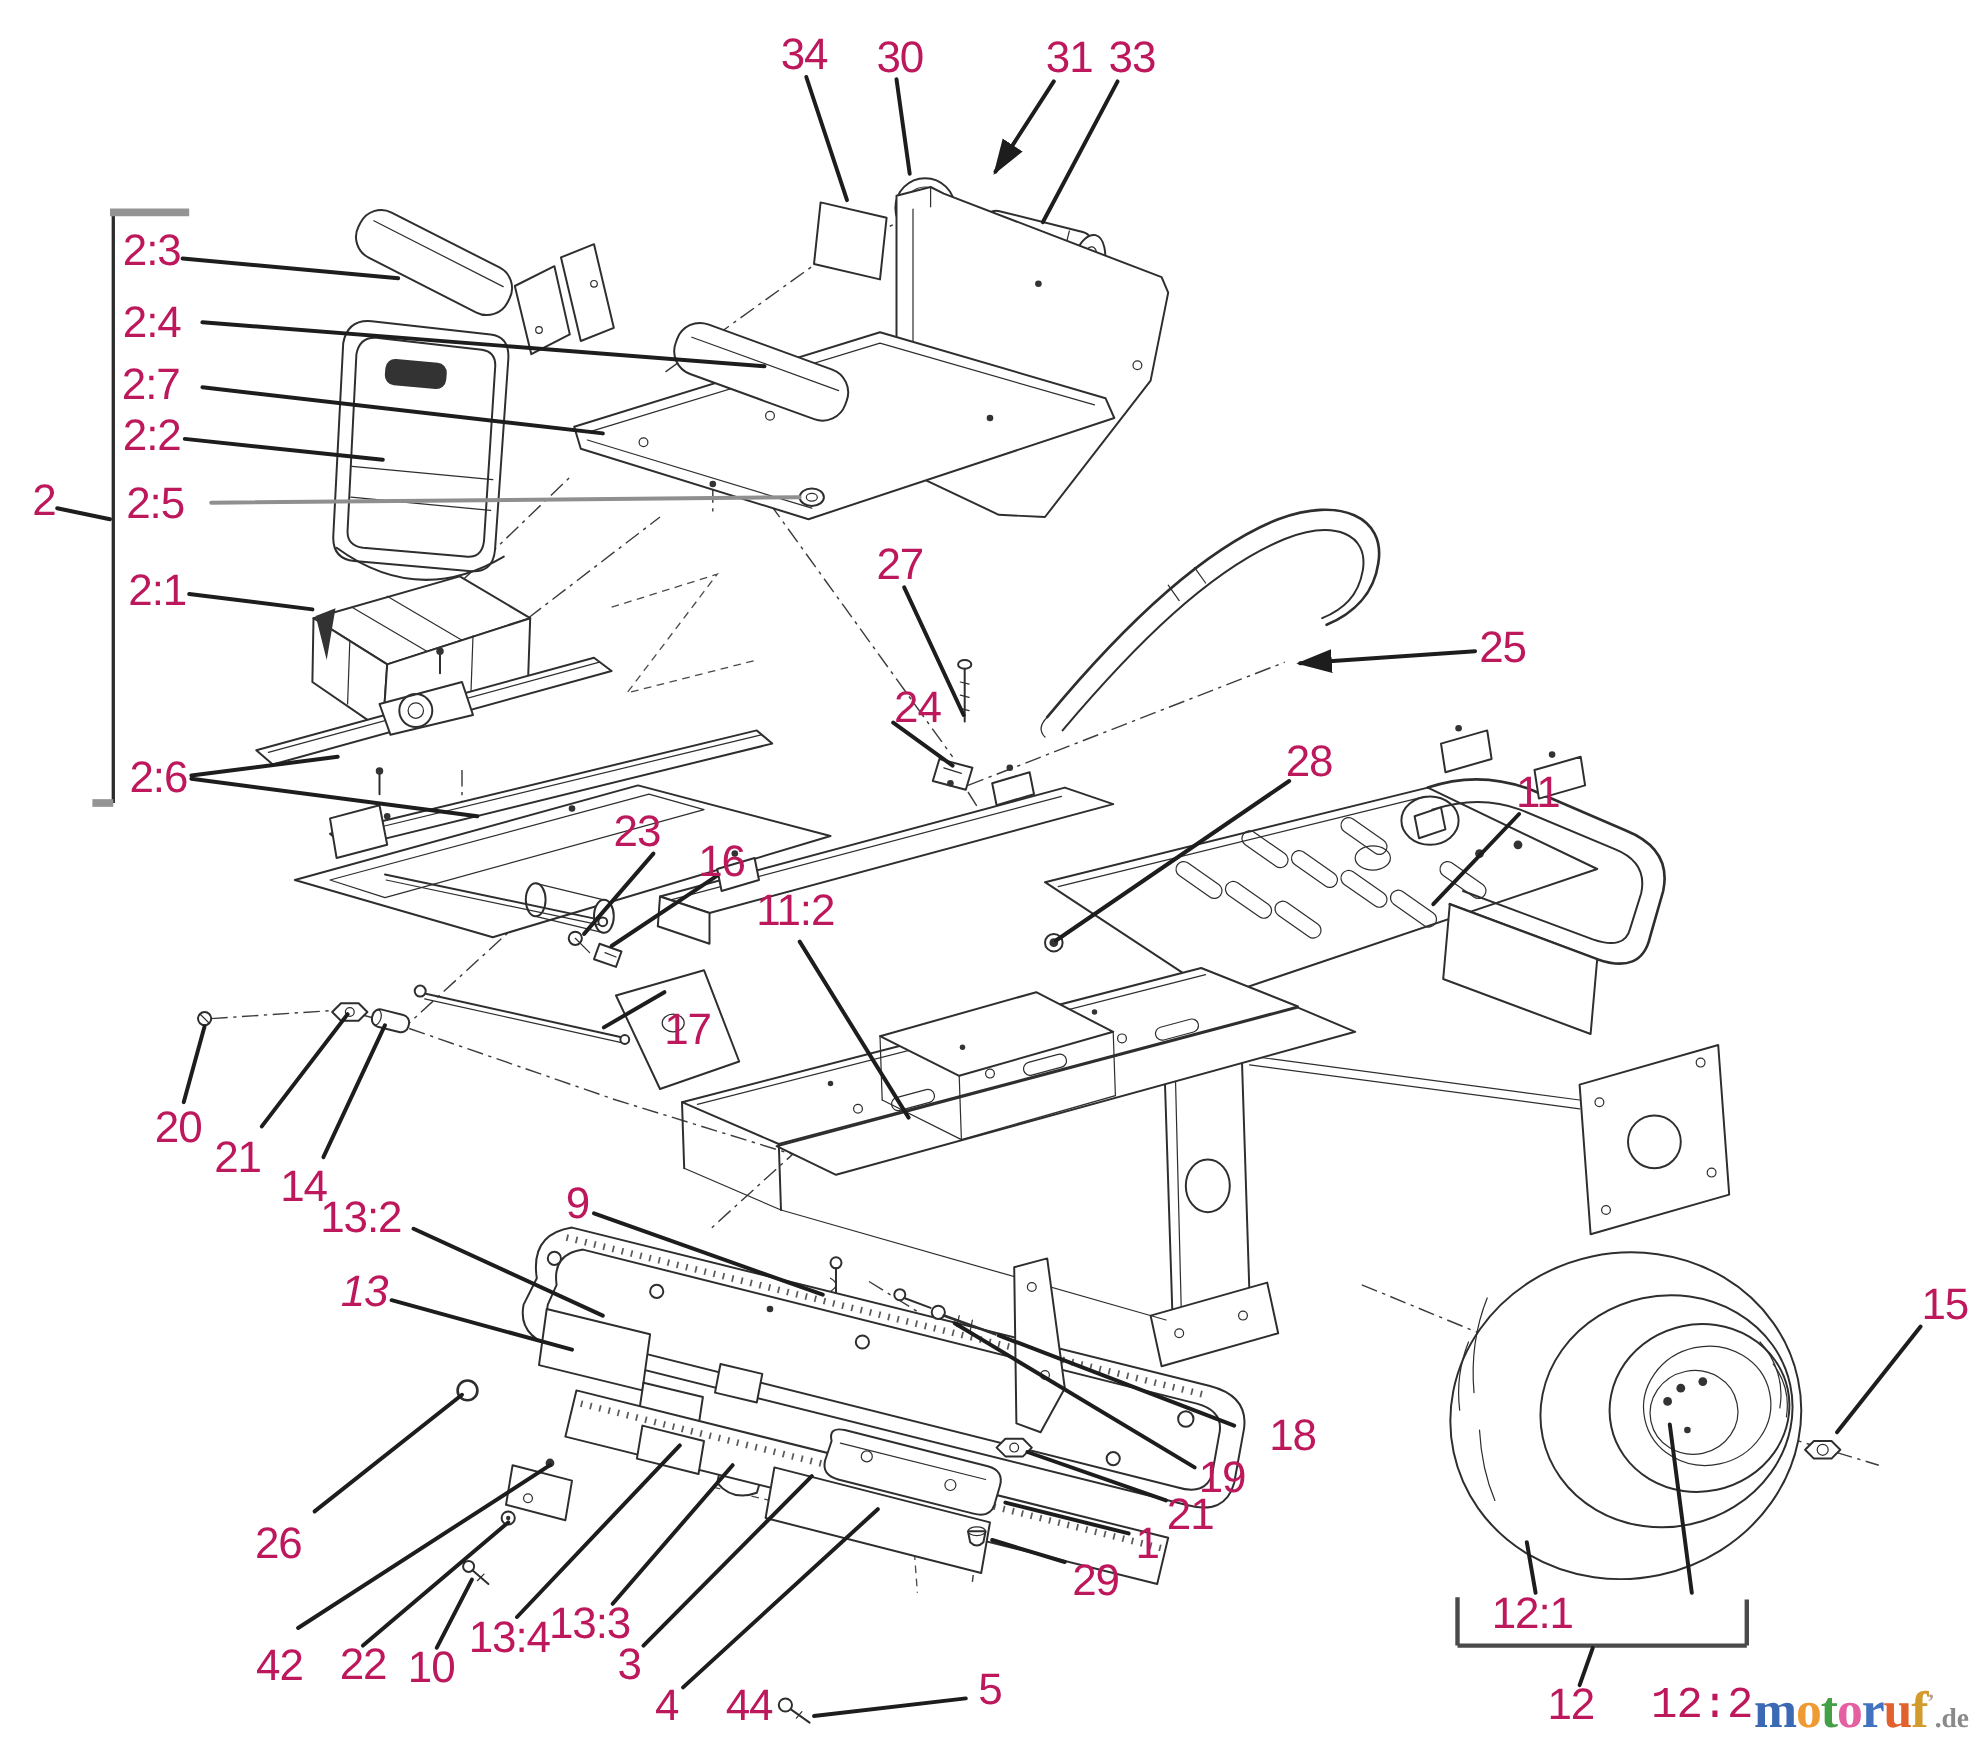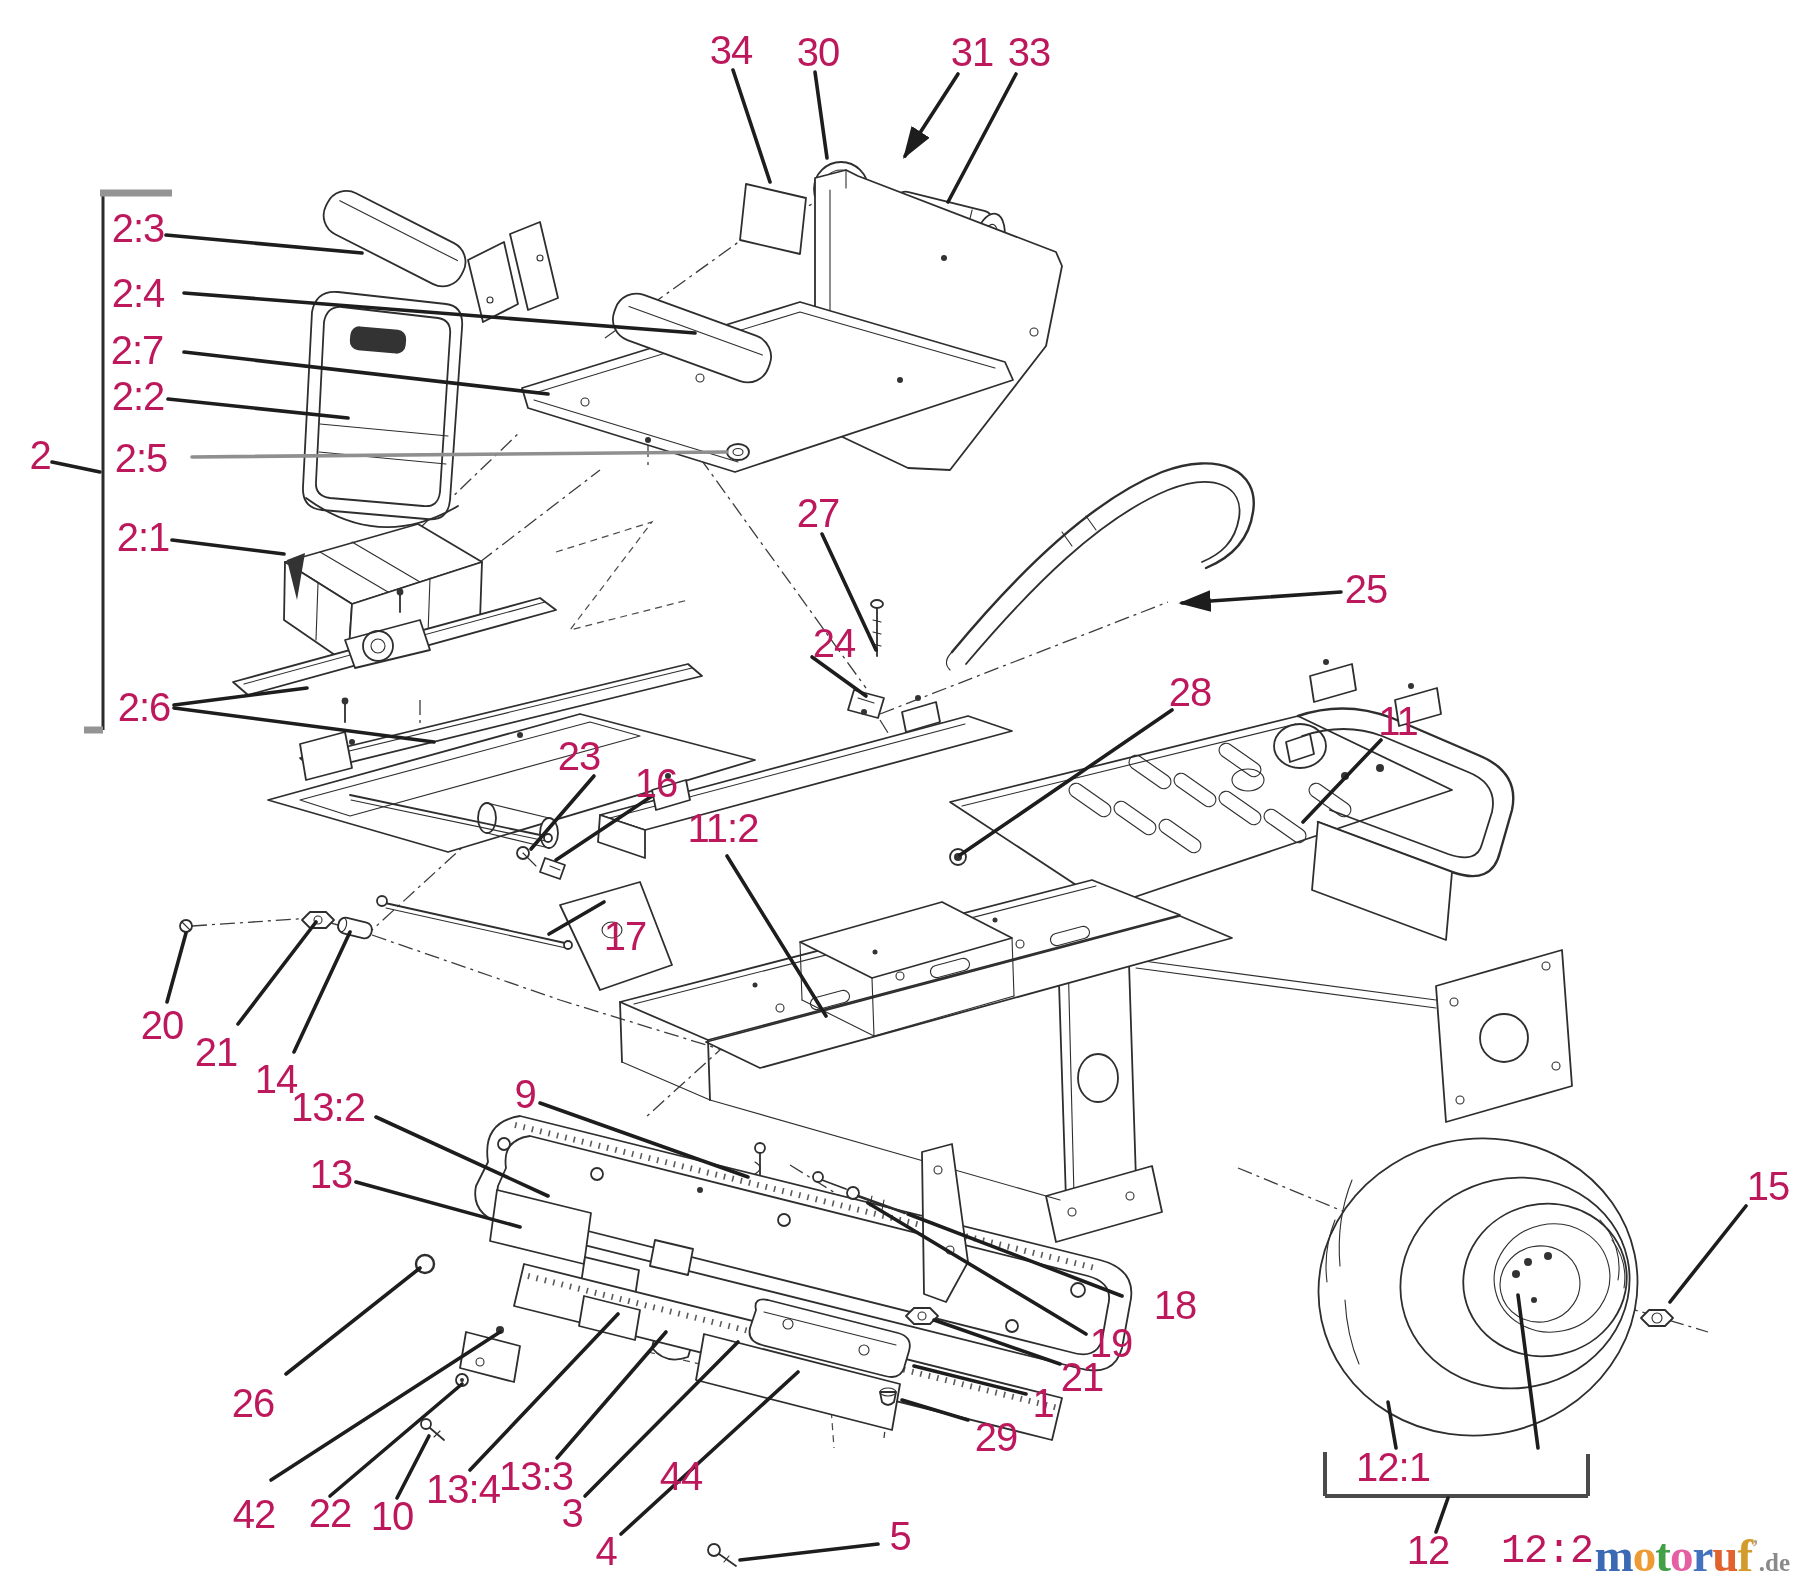--- a/index.html
+++ b/index.html
@@ -460,30 +460,30 @@
       <div class="callout" style="left: 1398px; top: 721px;">11</div>
       <div class="callout" style="left: 723px; top: 828px;">11:2</div>
       <div class="callout" style="left: 579px; top: 756px;">23</div>
       <div class="callout" style="left: 656px; top: 783px;">16</div>
       <div class="callout" style="left: 625px; top: 936px;">17</div>
       <div class="callout" style="left: 162px; top: 1025px;">20</div>
       <div class="callout" style="left: 216px; top: 1052px;">21</div>
       <div class="callout" style="left: 276px; top: 1079px;">14</div>
       <div class="callout" style="left: 525px; top: 1094px;">9</div>
       <div class="callout" style="left: 328px; top: 1107px;">13:2</div>
-      <div class="callout" style="left: 331px; top: 1174px;">13</div>
+      <div class="callout" style="left: 331px; top: 1174px; font-style: italic;">13</div>
       <div class="callout" style="left: 253px; top: 1403px;">26</div>
       <div class="callout" style="left: 254px; top: 1514px;">42</div>
       <div class="callout" style="left: 330px; top: 1513px;">22</div>
       <div class="callout" style="left: 392px; top: 1516px;">10</div>
       <div class="callout" style="left: 463px; top: 1489px;">13:4</div>
       <div class="callout" style="left: 536px; top: 1476px;">13:3</div>
       <div class="callout" style="left: 572px; top: 1513px;">3</div>
       <div class="callout" style="left: 606px; top: 1551px;">4</div>
-      <div class="callout" style="left: 681px; top: 1476px;">44</div>
+      <div class="callout" style="left: 681px; top: 1551px;">44</div>
       <div class="callout" style="left: 900px; top: 1536px;">5</div>
       <div class="callout" style="left: 996px; top: 1437px;">29</div>
       <div class="callout" style="left: 1043px; top: 1403px;">1</div>
       <div class="callout" style="left: 1082px; top: 1377px;">21</div>
       <div class="callout" style="left: 1111px; top: 1343px;">19</div>
       <div class="callout" style="left: 1147px; top: 1305px; margin-left: 28px;">18</div>
       <div class="callout" style="left: 1768px; top: 1186px;">15</div>
       <div class="callout" style="left: 1393px; top: 1467px;">12:1</div>
       <div class="callout" style="left: 1547px; top: 1552px; font-family: Liberation Mono, monospace;">12:2</div>
       <div class="callout" style="left: 1428px; top: 1550px;">12</div>

